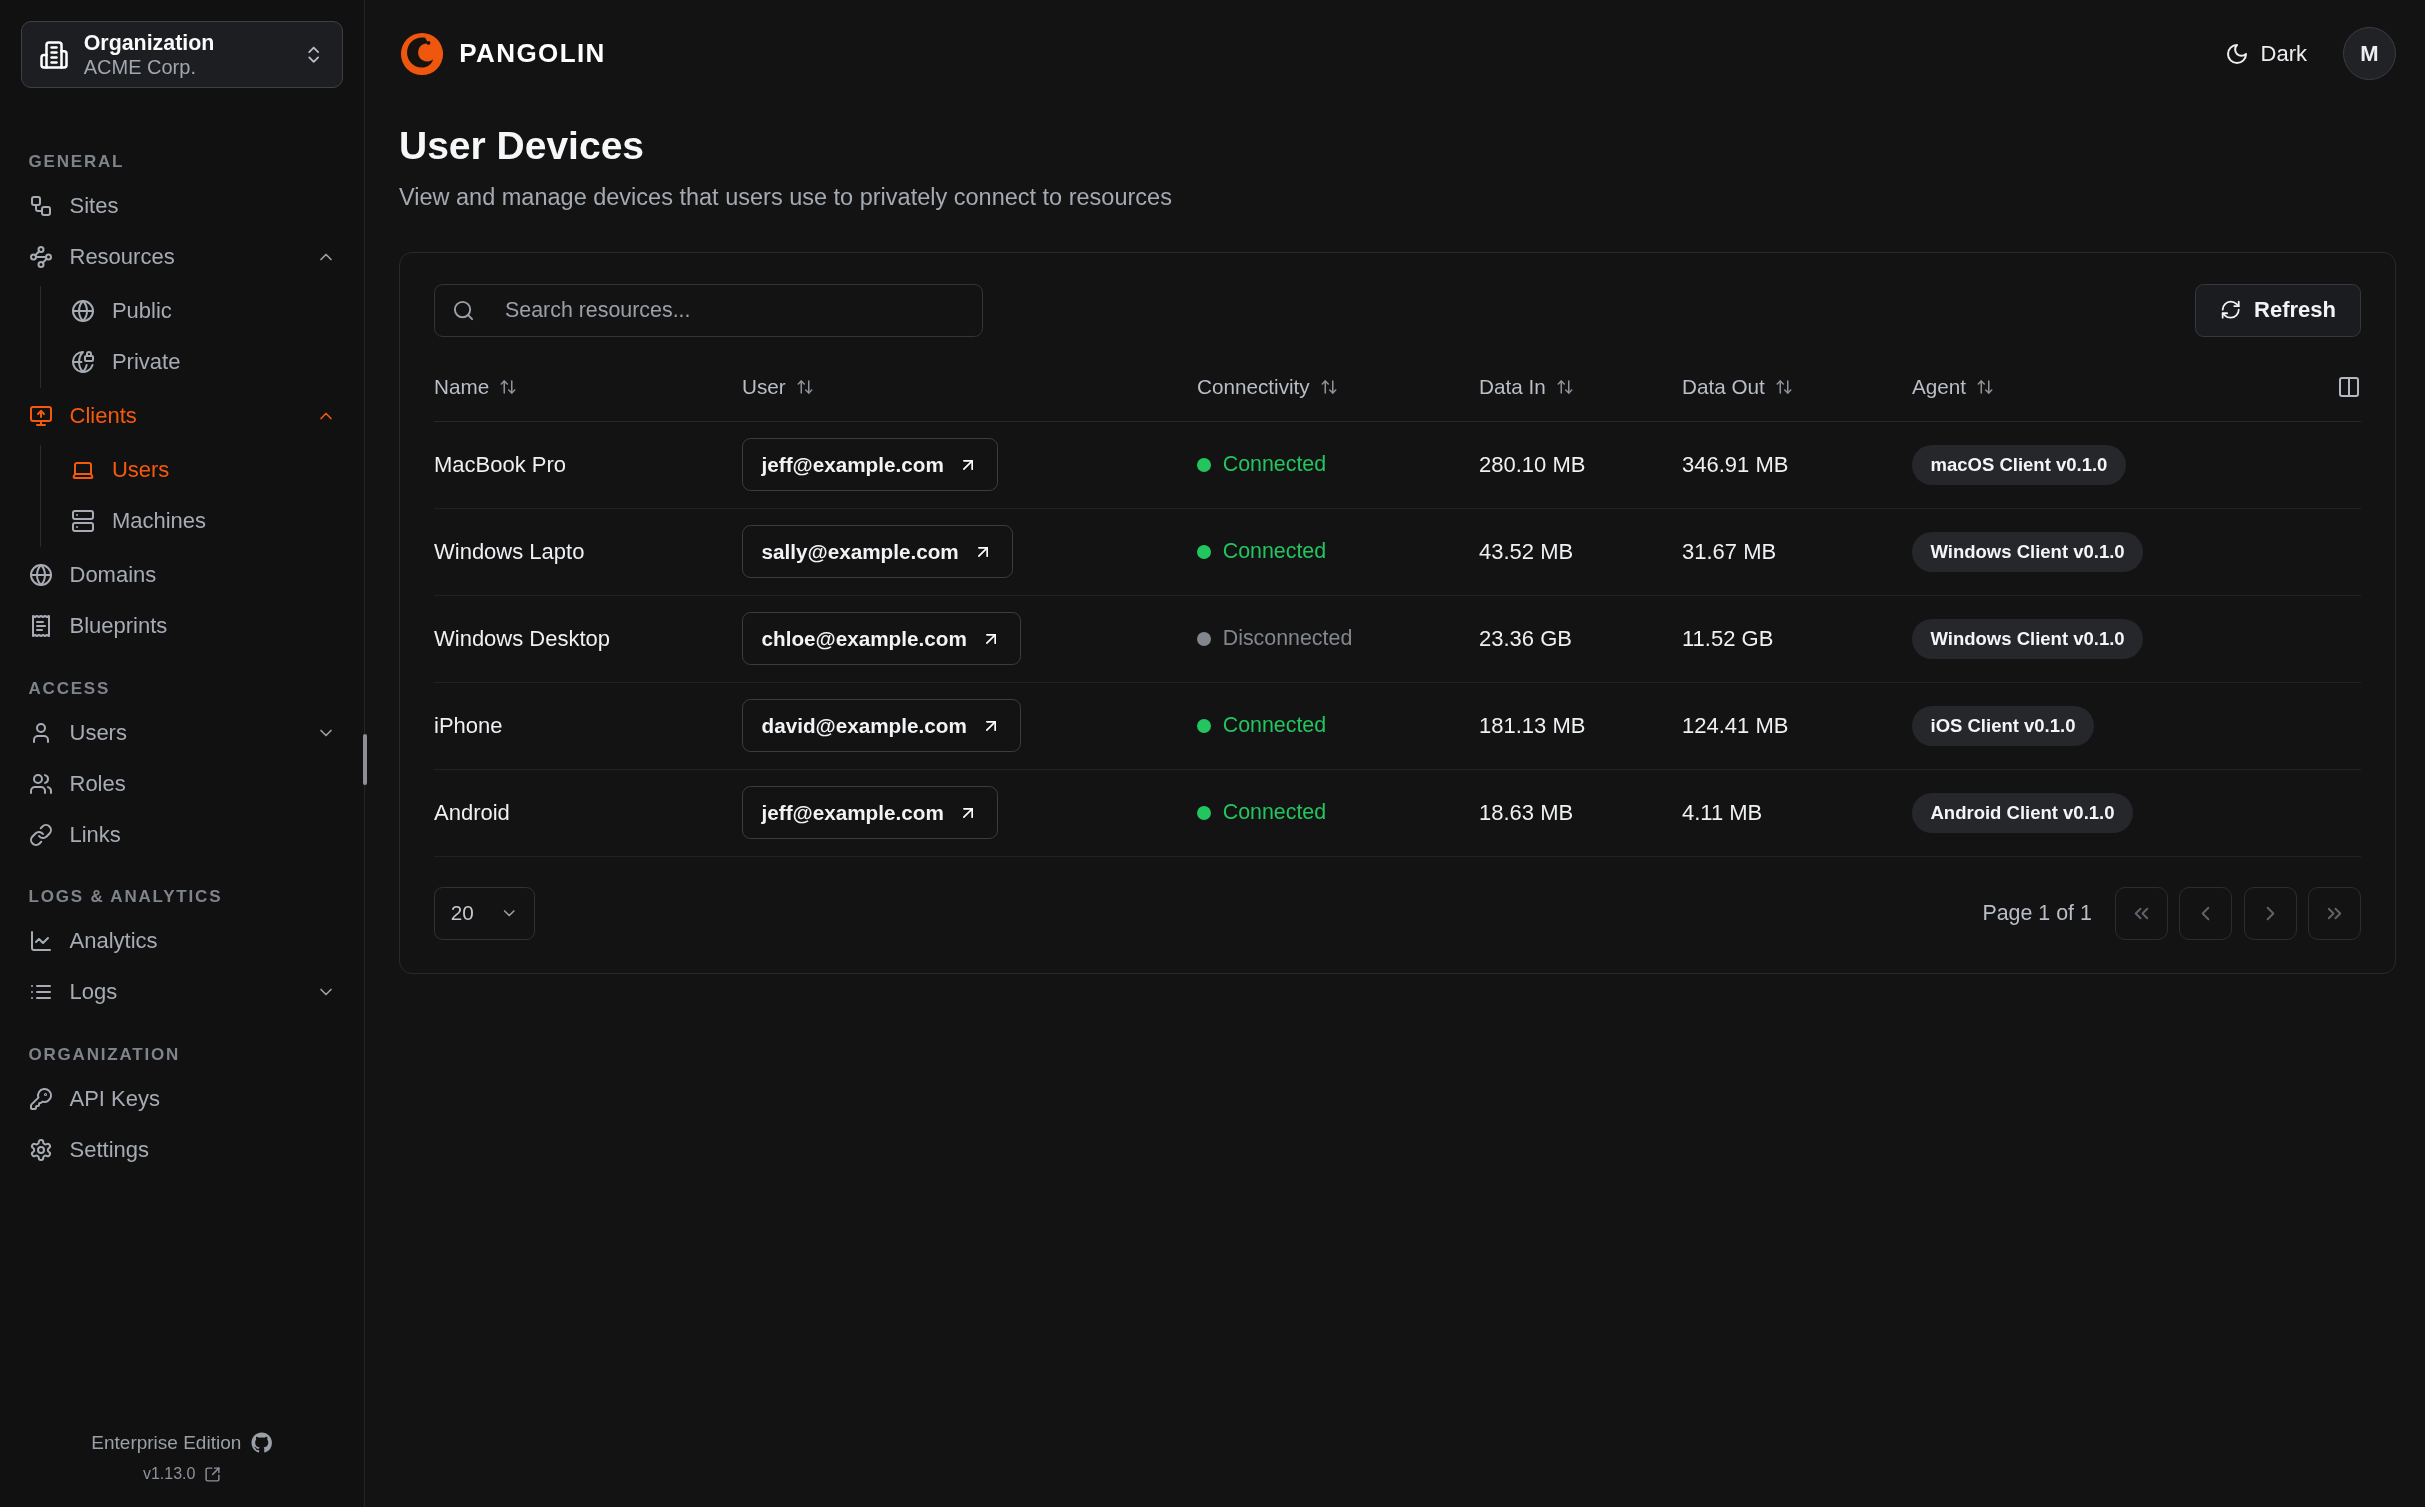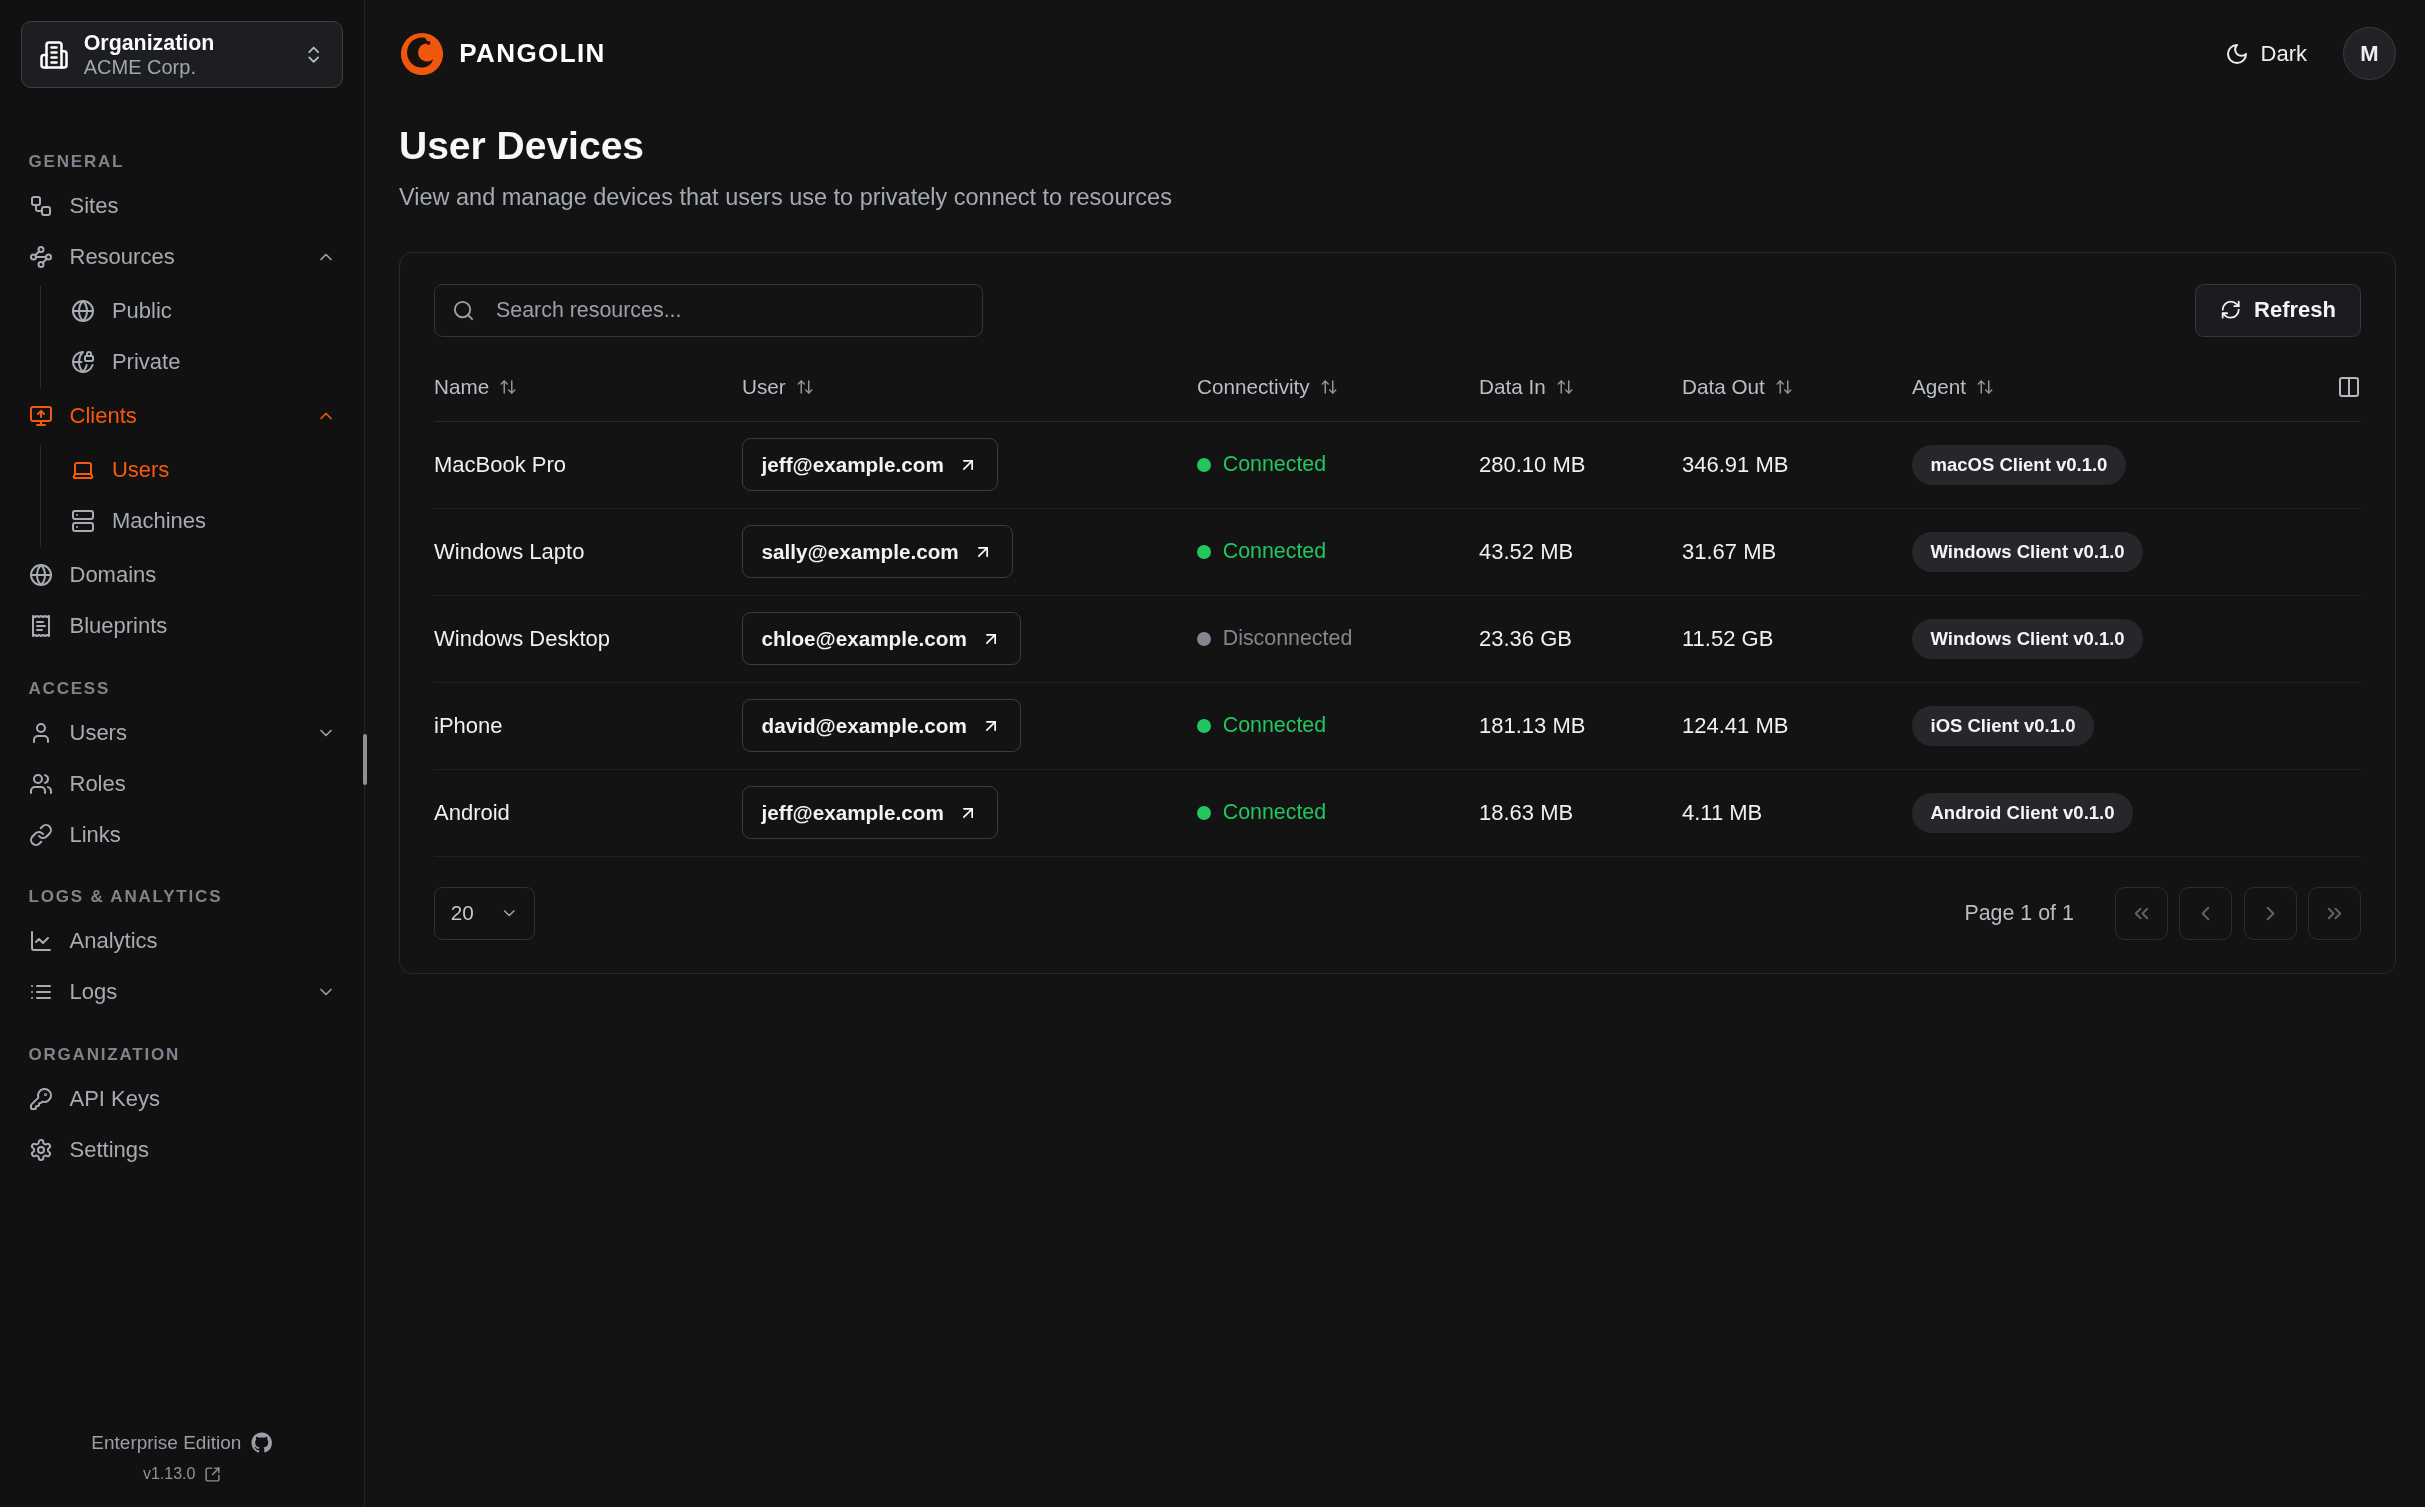--- a/index.html
+++ b/index.html
@@ -45,21 +45,21 @@
   .brand-name { font-size:26px; font-weight:700; letter-spacing:1.4px; color:#ffffff; }
   .top-right { display:flex; align-items:center; gap:30px; }
   .theme { display:flex; align-items:center; gap:11.4px; background:none; border:none; color:#eceef0; font-size:22px; font-family:inherit; }
   .theme .ic-wrap { font-size:24px; }
   .avatar { width:53px; height:53px; border-radius:50%; background:#202226; border:1.4px solid #3a3d42; display:flex; align-items:center; justify-content:center; font-size:22px; font-weight:600; color:#eceef0; cursor:pointer; }
   .page-head h1 { margin:17px 0 0; font-size:39px; font-weight:700; color:#f6f7f8; }
   .page-head p { margin:15.7px 0 0; font-size:23.5px; color:#a4a9b2; font-weight:400; }
 
   .card { margin-top:41px; border:1.4px solid #27292d; border-radius:13px; padding:31px 34px 33px; }
   .card-top { display:flex; justify-content:space-between; align-items:center; }
-  .search { width:549px; height:53px; border:1.4px solid #33353a; border-radius:8.6px; display:flex; align-items:center; gap:19px; padding:12px 17px; color:#9ba0a8; }
+  .search { width:549px; height:53px; border:1.4px solid #33353a; border-radius:8.6px; display:flex; align-items:center; gap:28px; padding:12px 17px; color:#9ba0a8; }
   .search .ic-wrap { font-size:23px; }
   .search input { flex:1; background:transparent; border:none; outline:none; color:#e8eaec; font-size:21.4px; font-family:inherit; min-width:0; }
   .search input::placeholder { color:#9ba0a8; }
   .btn-refresh { height:53px; padding:0 24px; display:flex; align-items:center; gap:13px; background:#1b1c1f; border:1.4px solid #36383d; border-radius:8.6px; color:#f2f3f5; font-size:22px; font-weight:600; font-family:inherit; }
   .btn-refresh .ic-wrap { font-size:21.4px; }
 
   .trow { display:grid; grid-template-columns:308px 455px 282px 203px 230px 1fr 46px; align-items:center; }
   .thead { height:68px; margin-top:17px; border-bottom:1.4px solid #26282c; color:#b9bec7; font-size:20.7px; font-weight:500; }
   .th { display:flex; align-items:center; gap:10px; cursor:pointer; }
   .th .sort { font-size:18px; color:#8e939b; }
@@ -73,21 +73,21 @@
   .conn[data-state="connected"] { color:#22c55e; }
   .conn[data-state="connected"] .dot { background:#22c55e; }
   .conn[data-state="disconnected"] { color:#82878f; }
   .conn[data-state="disconnected"] .dot { background:#82878f; }
   .badge { display:inline-flex; align-items:center; height:40px; padding:0 18.5px; background:#26272b; border-radius:712px; font-size:18.5px; font-weight:700; color:#f4f5f7; white-space:nowrap; }
 
   .card-bottom { display:flex; justify-content:space-between; align-items:center; margin-top:30px; }
   .page-size { height:53px; width:101px; padding:0 15.7px; display:flex; align-items:center; justify-content:space-between; background:transparent; border:1.4px solid #303237; border-radius:8.6px; color:#c3c8cf; font-size:20.7px; font-family:inherit; }
   .page-size .ic-wrap { font-size:18.5px; color:#9ba0a8; }
   .pager { display:flex; align-items:center; }
-  .page-info { font-size:21.4px; color:#b9bec6; margin-right:41px; }
+  .page-info { font-size:21.4px; color:#b9bec6; margin-right:23px; }
   .pg-group { display:flex; gap:11.4px; }
   .pg-btn { width:53px; height:53px; border:1.4px solid #2b2d31; border-radius:10px; background:transparent; color:#5f6369; font-size:23px; display:flex; align-items:center; justify-content:center; padding:0; }
   .svg-defs { position:absolute; width:0; height:0; overflow:hidden; }
 </style>
 </head>
 <body>
 
 <svg class="svg-defs" aria-hidden="true">
   <defs>
     <symbol id="i-logo" viewBox="0 0 24 24">

